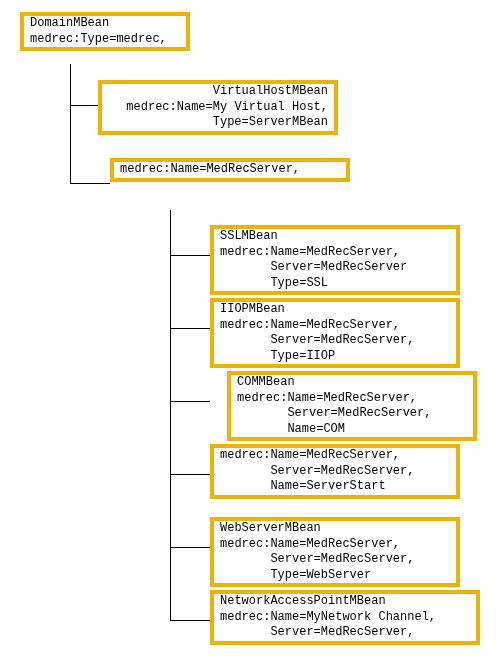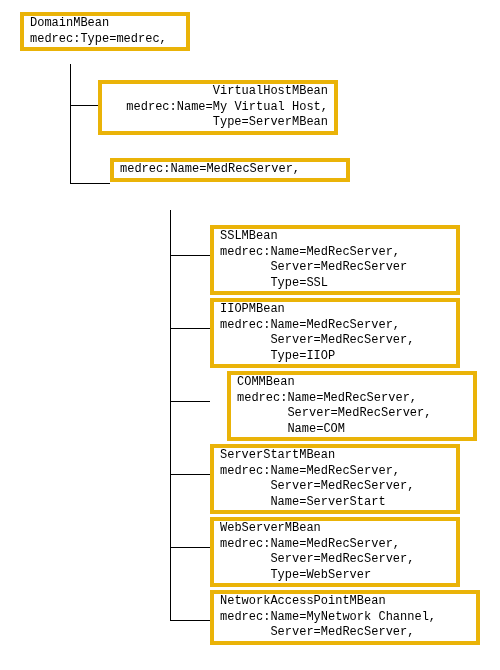--- a/index.html
+++ b/index.html
@@ -90,21 +90,20 @@
   </div>
 
   <div class="node pos" style="left:200px; top:361px; width:230px;margin-left:17px;">
     <div class="title">COMMBean</div>
     <div class="line1">medrec:Name=MedRecServer,</div>
     <div class="line1">       Server=MedRecServer,</div>
     <div class="line2">       Name=COM</div>
   </div>
 
   <div class="node pos" style="left:200px; top:434px; width:230px;">
-    <div class="title">ServerStartMBean</div>
     <div class="line1">medrec:Name=MedRecServer,</div>
     <div class="line1">       Server=MedRecServer,</div>
     <div class="line2">       Name=ServerStart</div>
   </div>
 
   <div class="node pos" style="left:200px; top:507px; width:230px;">
     <div class="title">WebServerMBean</div>
     <div class="line1">medrec:Name=MedRecServer,</div>
     <div class="line1">       Server=MedRecServer,</div>
     <div class="line2">       Type=WebServer</div>

